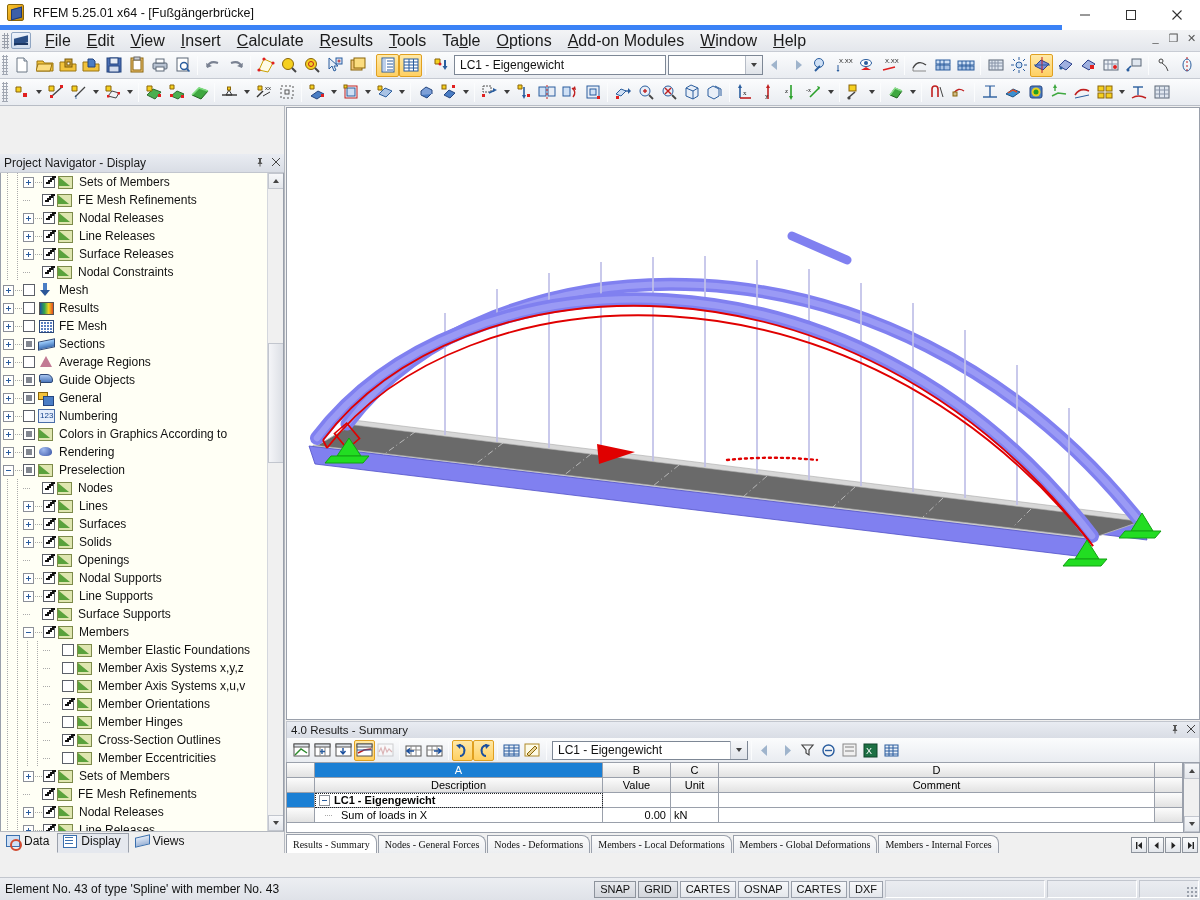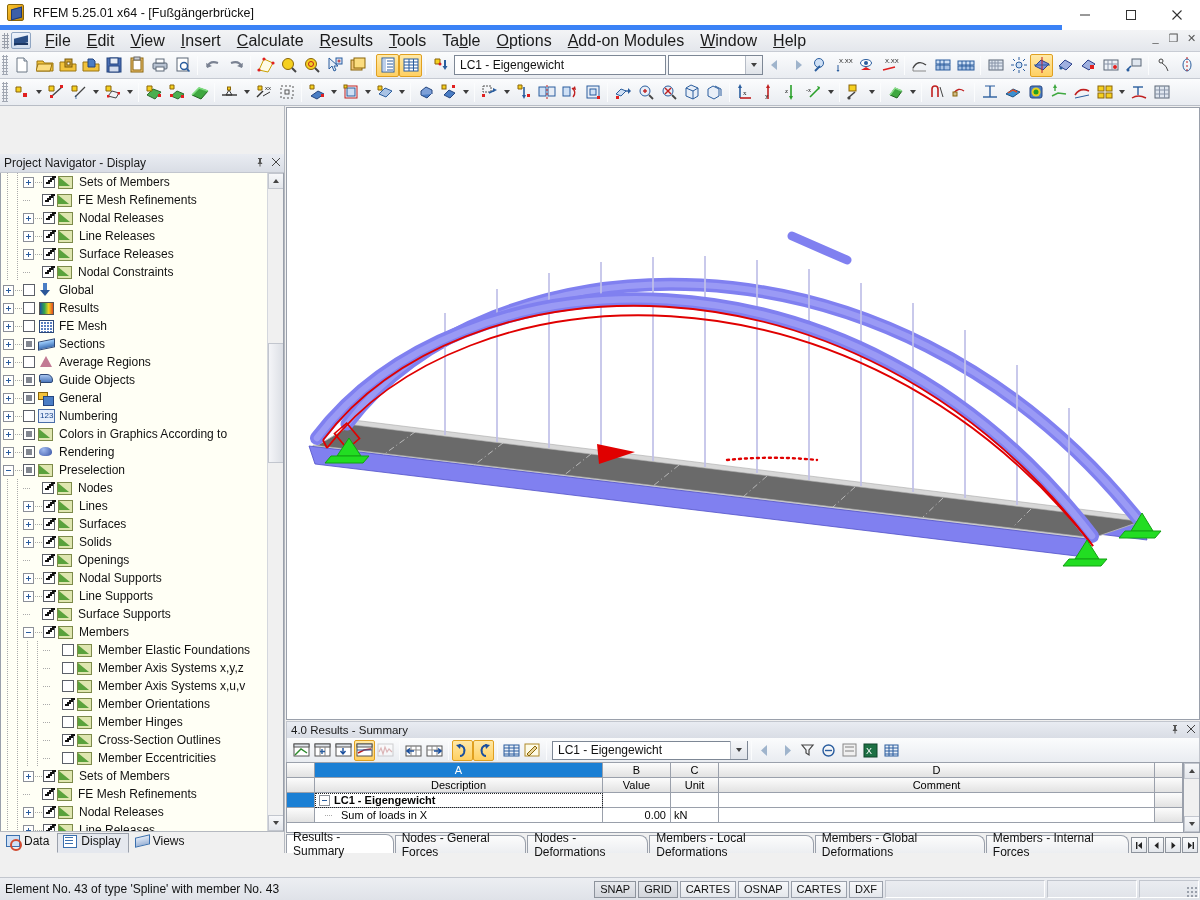--- a/index.html
+++ b/index.html
@@ -244,23 +244,23 @@
   .rt-data .c-a { justify-content:flex-start; padding-left:4px; }
   .rt-data .c-b { justify-content:flex-end; padding-right:4px; }
   .rt-data .c-c { justify-content:flex-start; padding-left:3px; }
   .rt-grp { font-weight: bold; }
   .rt-focus { outline: 1px dotted #222; outline-offset: -1px; }
   .rt-vscroll { width: 16px; flex:none; background:#f0f0f0; border-left:1px solid #9aa0ab; position:relative; }
   .rtv-btn { width:16px; height:16px; background: linear-gradient(#f7f8fa,#e3e6eb); border:1px solid #c2c6ce;
      display:flex; align-items:center; justify-content:center; }
   .rtv-btn.bot { position:absolute; bottom:0; }
   #res-tabs { height: 20px; display:flex; align-items:flex-end; background:#f0f0f0; flex:none; }
-  .restab { height: 18px; padding: 0 6px; display:flex; align-items:center; font-size:12px; color:#111;
+  .restab { height: 18px; padding: 0 6px; display:flex; align-items:center; font-size:10px; color:#111;
      background: linear-gradient(#fcfcfc,#eceef1); border:1px solid #9aa0ab; border-bottom:none;
-     border-radius: 0 8px 0 0; margin-right:1px; }
+     border-radius: 0 8px 0 0; margin-right:1px;font-family:Liberation Serif, serif; }
   .restab.sel { background: #fff; height:19px; font-weight: normal; }
   .res-nav { margin-left:auto; display:flex; align-items:center; padding-right:2px; }
   .rn-btn { width:16px; height:16px; background: linear-gradient(#fbfcfd,#e3e6eb); border:1px solid #8d939c;
      display:flex; align-items:center; justify-content:center; margin-left:1px; font-size:9px; color:#111; }
 
   
   #statusbar { position: absolute; left:0; top:877px; width:1200px; height:23px;
      background: linear-gradient(#eceef2,#dfe2e8); border-top:1px solid #c2c6ce; display:flex; align-items:center; }
   #status-text { padding-left:5px; font-size:12px; color:#111; flex:1; white-space:nowrap; }
   .sb-tog { height:17px; padding: 0 5px; display:flex; align-items:center; font-size:11px; color:#111;
@@ -1015,21 +1015,21 @@
             <span class="tdash" style="width: 17px;"></span>
             <span class="tcb checked"></span>
             <span class="ticon ic-chart"></span>
             <span class="tlabel">Nodal Constraints</span>
           </div>
           <div class="tnode">
             <span class="texp plus"></span>
             <span class="tdash" style="width: 6px;"></span>
             <span class="tcb"></span>
             <span class="ticon ic-arr"></span>
-            <span class="tlabel">Global</span>
+            <span class="tlabel">Mesh</span>
           </div>
           <div class="tnode">
             <span class="texp plus"></span>
             <span class="tdash" style="width: 6px;"></span>
             <span class="tcb"></span>
             <span class="ticon ic-res"></span>
             <span class="tlabel">Results</span>
           </div>
           <div class="tnode">
             <span class="texp plus"></span>

